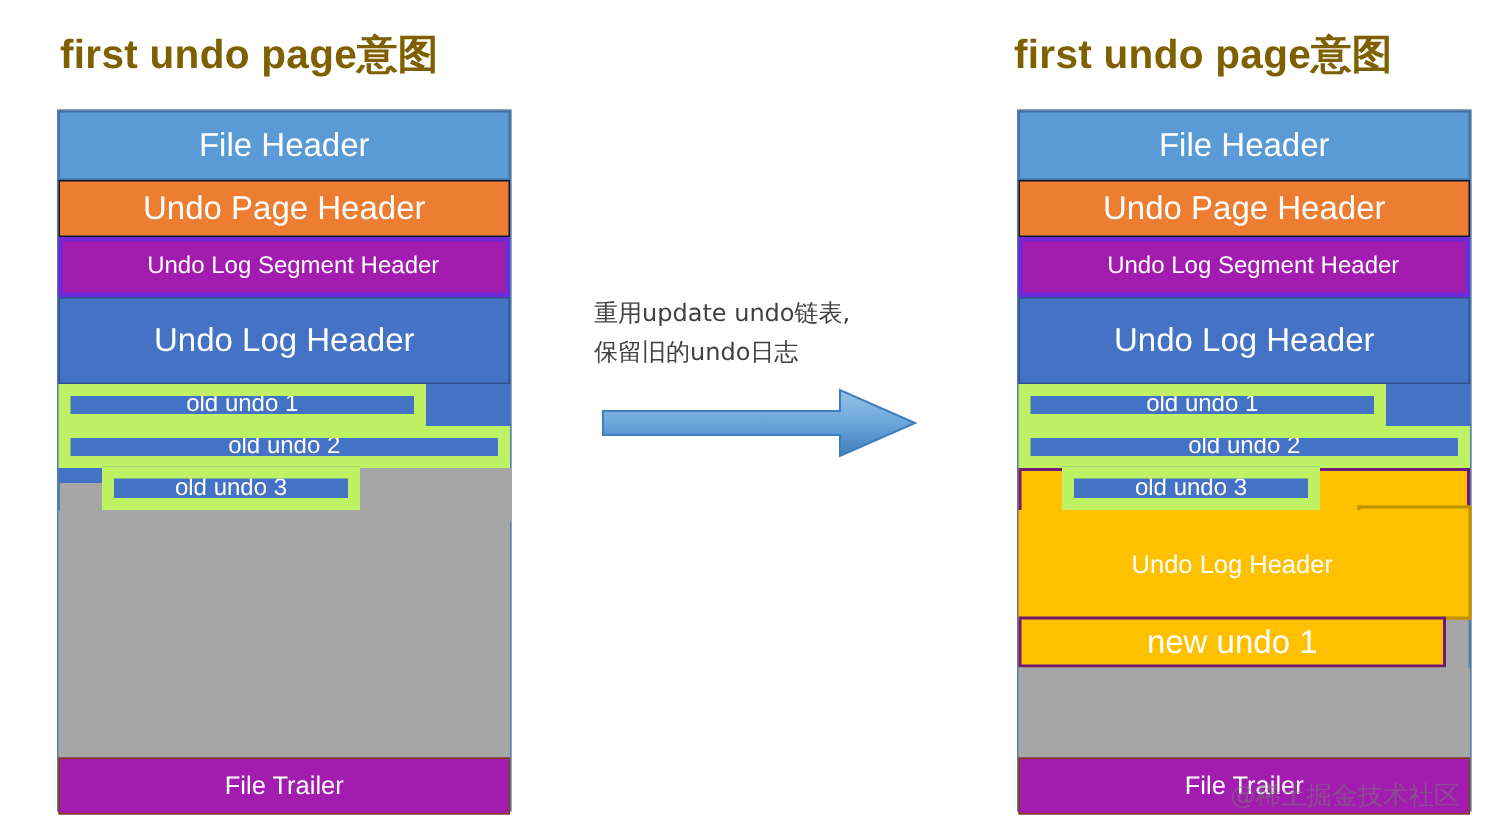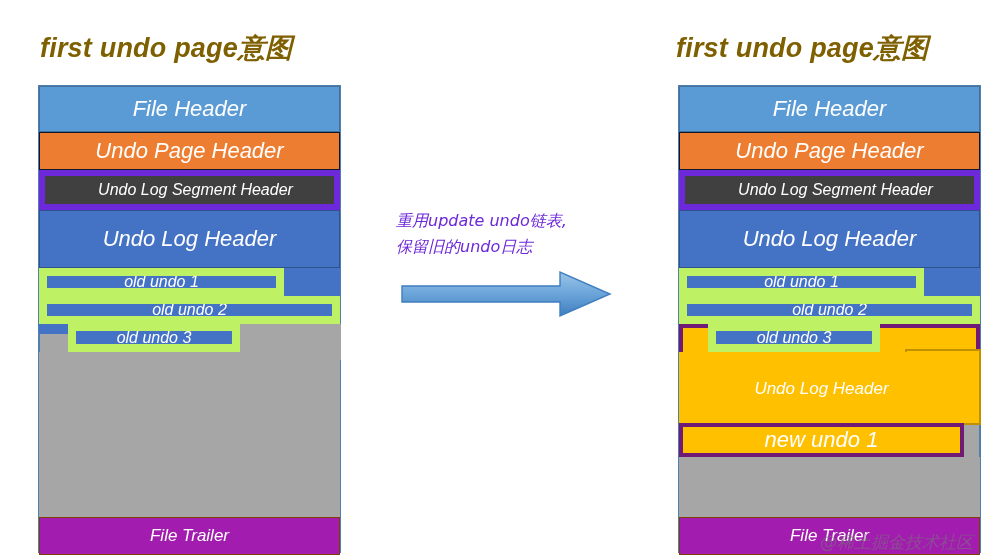--- a/index.html
+++ b/index.html
@@ -3,21 +3,21 @@
 <meta charset="utf-8">
 <style>
   html,body{margin:0;padding:0;}
   body{
     width:1003px;height:560px;
     background:#ffffff;
     font-family:"Liberation Sans","DejaVu Sans",sans-serif;
     overflow:hidden;
     position:relative;
   }
-  .stage{position:absolute;left:0;top:12px;width:1003px;height:444px;font-style:italic;}
+  .stage{position:absolute;left:0;top:0;width:1003px;height:444px;}
 
   
   .title{
     position:absolute;
     font-weight:bold;
     font-size:27px;
     color:#7f6000;
     letter-spacing:.2px;
     white-space:nowrap;
   }
@@ -41,40 +41,40 @@
     display:flex;
     align-items:center;
     justify-content:center;
     color:#ffffff;
     font-size:22px;
     white-space:nowrap;
     overflow:hidden;
   }
   .b-fileheader{background:#5b9bd5;border:1px solid #41719c;}
   .b-undopage  {background:#ed7d31;border:1px solid #0f172a;}
-  .b-segment   {background:#404040;border:6px solid #6d28d9;padding-left:12px;}
+  .b-segment   {background:#a21caf;border:3px solid #6d28d9;padding-left:12px;}
   .b-loghdr    {background:#4472c4;border:1px solid #2f528f;}
   .b-undo      {background:#4472c4;border:8px solid #bef264;}
   .b-gray      {background:#a6a6a6;border:none;}
   .b-trailer   {background:#a21caf;border:1px solid #833c06;}
-  .b-yellow    {background:#ffc000;border:4px solid #701a75;}
+  .b-yellow    {background:#ffc000;border:2px solid #701a75;}
   .b-yellow2   {background:#ffc000;border:2px solid #bf9000;}
 
   .b-segment{font-size:16px;}
   .b-undo{font-size:16px;}
   .b-trailer{font-size:17px;}
 
   
   #mid-text{
     position:absolute;
     left:396px;top:196px;
     width:230px;
     font-size:16px;
     line-height:26px;
-    color:#6d28d9;
+    color:#404040;
     font-family:"DejaVu Sans","Liberation Sans",sans-serif;
     white-space:pre-line;
   }
   #arrow{
     position:absolute;
     left:400px;top:258px;
     width:212px;height:48px;
   }
 
   

